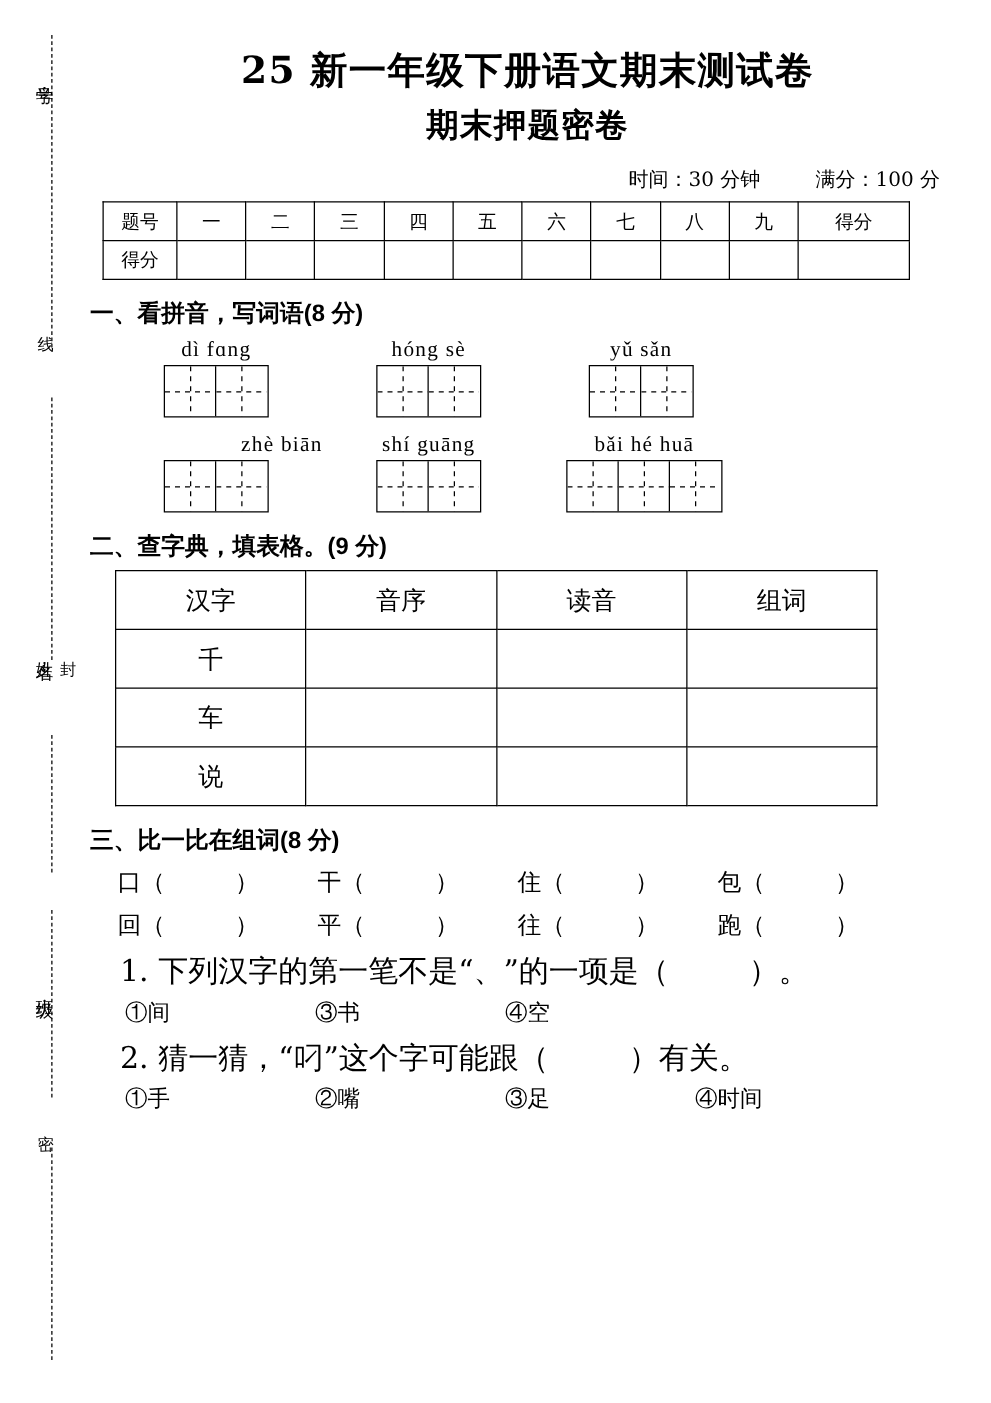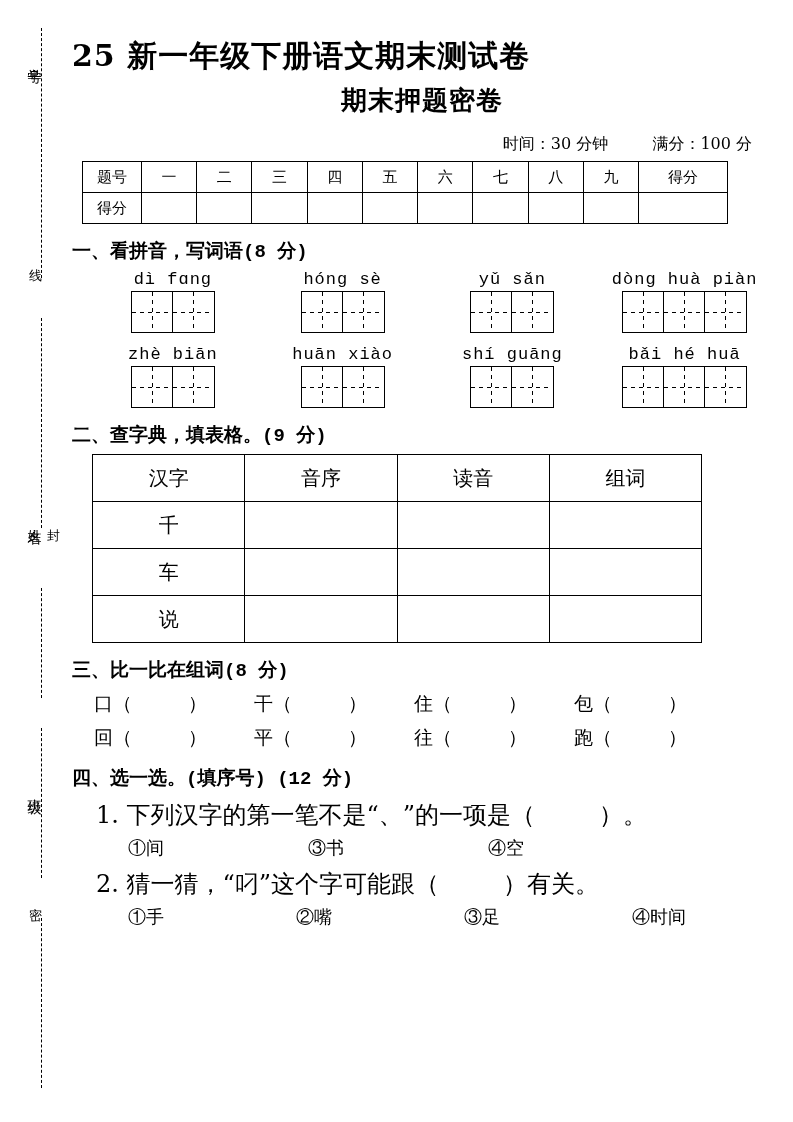--- a/index.html
+++ b/index.html
@@ -46,21 +46,21 @@
 
   
   .page {
     position: absolute;
     left: 72px;
     top: 26px;
     width: 700px;
   }
 
   h1.title {
-    text-align: left;
+    text-align: center;
     font-size: 30px;
     font-weight: bold;
     margin: 10px 0 0 0;
     letter-spacing: 1px;
     font-family: "DejaVu Serif", "Liberation Serif", serif;
   }
   h2.subtitle {
     text-align: center;
     font-size: 26px;
     font-weight: bold;
@@ -93,34 +93,34 @@
     font-family: "DejaVu Serif", "Liberation Serif", serif;
   }
   table.score td.head { width: 56px; text-align: center; }
   table.score td.last { width: 86px; }
 
   
   .sec {
     font-size: 19px;
     font-weight: bold;
     margin: 14px 0 4px 0;
-    font-family: Liberation Mono, monospace;
+    font-family: Liberation Sans, sans-serif;
   }
 
   
   .pyrow {
     display: flex;
     margin: 6px 0 0 0;
   }
   .pygroup {
     text-align: center;
   }
   .pytext {
     font-size: 17px;
-    font-family: Liberation Mono, monospace;
+    font-family: Liberation Serif, serif;
     letter-spacing: 1px;
     margin-bottom: 2px;
     white-space: nowrap;
   }
   .tianzi {
     display: flex;
     border: 1.5px solid #000;
   }
   .cell {
     width: 40px;
@@ -182,21 +182,21 @@
     margin: 8px 0 0 24px;
     font-family: "DejaVu Serif", "Liberation Serif", serif;
   }
   .q .blank { display: inline-block; width: 64px; }
   .opts {
     display: flex;
     margin: 5px 0 0 28px;
     font-size: 18px;
     font-family: "DejaVu Serif", "Liberation Serif", serif;
   }
-  .opt { width: 152px; margin-left: 28px; }
+  .opt { width: 152px; }
 </style>
 </head>
 <body>
 
 <div class="binding">
   <div class="dashline" style="top:0px;height:250px;"></div>
   <div class="dashline" style="top:290px;height:210px;"></div>
   <div class="dashline" style="top:560px;height:110px;"></div>
   <div class="dashline" style="top:700px;height:150px;"></div>
   <div class="dashline" style="top:890px;height:170px;"></div>
@@ -268,40 +268,25 @@
         <div class="cell"></div>
       </div>
     </div>
     <div class="pygroup" style="width:170px;">
       <div class="pytext">yǔ  sǎn</div>
       <div class="tianzi" style="width:82px;margin:0 auto;">
         <div class="cell"></div>
         <div class="cell"></div>
       </div>
     </div>
-    <div class="pygroup" style="width:175px;">
-      <div class="pytext">dòng huà piàn</div>
-      <div class="tianzi" style="width:123px;margin:0 auto;">
-        <div class="cell"></div>
-        <div class="cell"></div>
-        <div class="cell"></div>
-      </div>
-    </div>
   </div>
 
   <div class="pyrow" style="margin-left:16px;margin-top:12px;">
-    <div class="pygroup" style="width:170px;">
+    <div class="pygroup" style="width:170px;text-align:right;">
       <div class="pytext">zhè biān</div>
-      <div class="tianzi" style="width:82px;margin:0 auto;">
-        <div class="cell"></div>
-        <div class="cell"></div>
-      </div>
-    </div>
-    <div class="pygroup" style="width:170px;">
-      <div class="pytext">huān xiào</div>
       <div class="tianzi" style="width:82px;margin:0 auto;">
         <div class="cell"></div>
         <div class="cell"></div>
       </div>
     </div>
     <div class="pygroup" style="width:170px;">
       <div class="pytext">shí  guāng</div>
       <div class="tianzi" style="width:82px;margin:0 auto;">
         <div class="cell"></div>
         <div class="cell"></div>
@@ -373,21 +358,20 @@
       <span>平（</span><span class="blank"></span><span>）</span>
     </div>
     <div class="cmpitem">
       <span>往（</span><span class="blank"></span><span>）</span>
     </div>
     <div class="cmpitem">
       <span>跑（</span><span class="blank"></span><span>）</span>
     </div>
   </div>
 
-  <div class="sec">四、选一选。(填序号) (12 分)</div>
 
   <div class="q">
     <span>1. 下列汉字的第一笔不是“、”的一项是（</span><span class="blank"></span><span>）。</span>
   </div>
   <div class="opts">
     <div class="opt">①间</div>
     <div class="opt">③书</div>
     <div class="opt">④空</div>
   </div>
 

